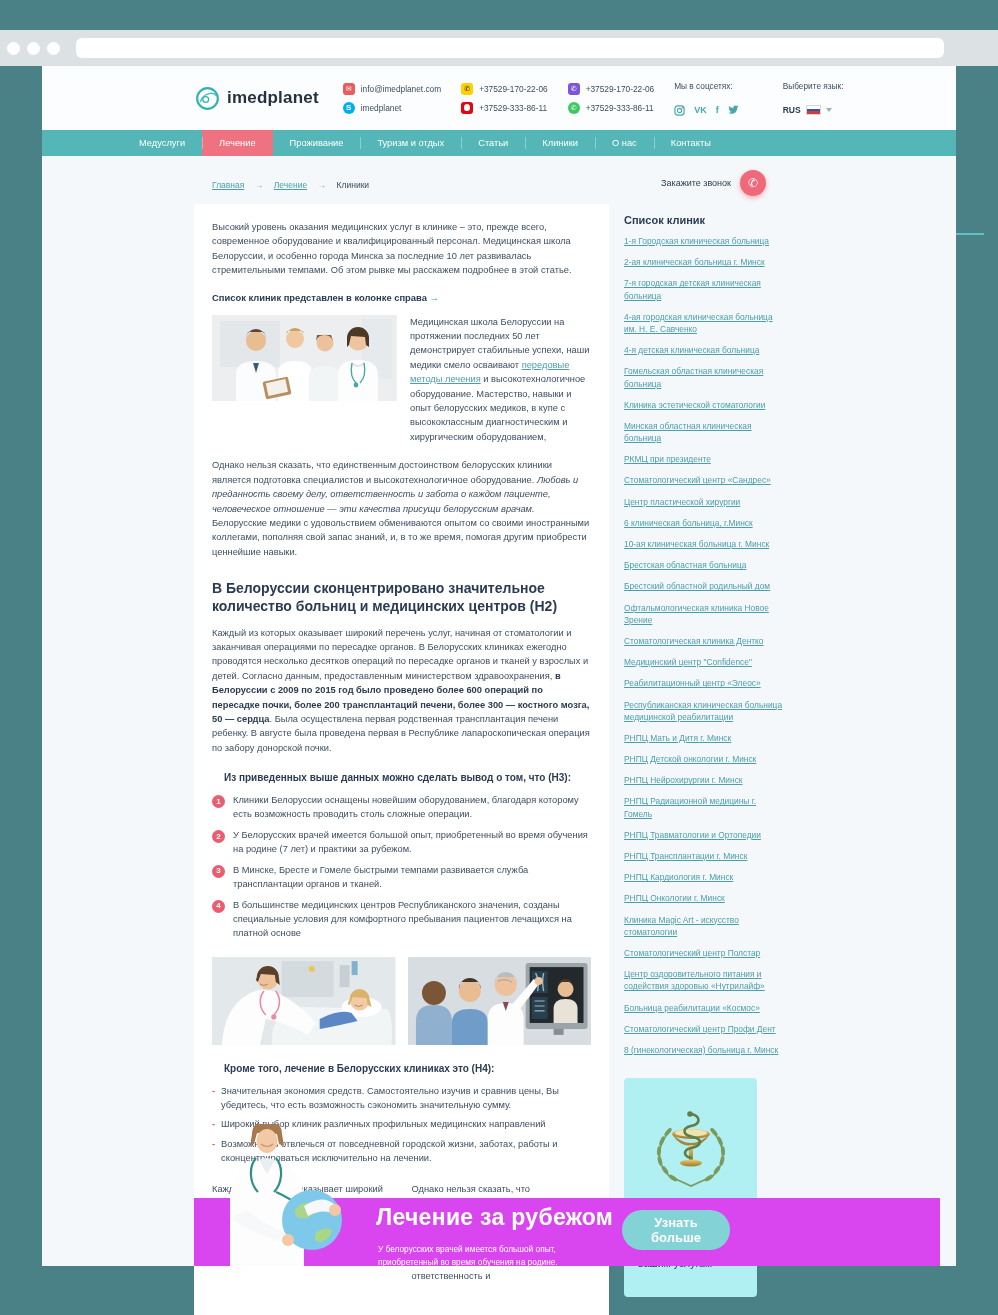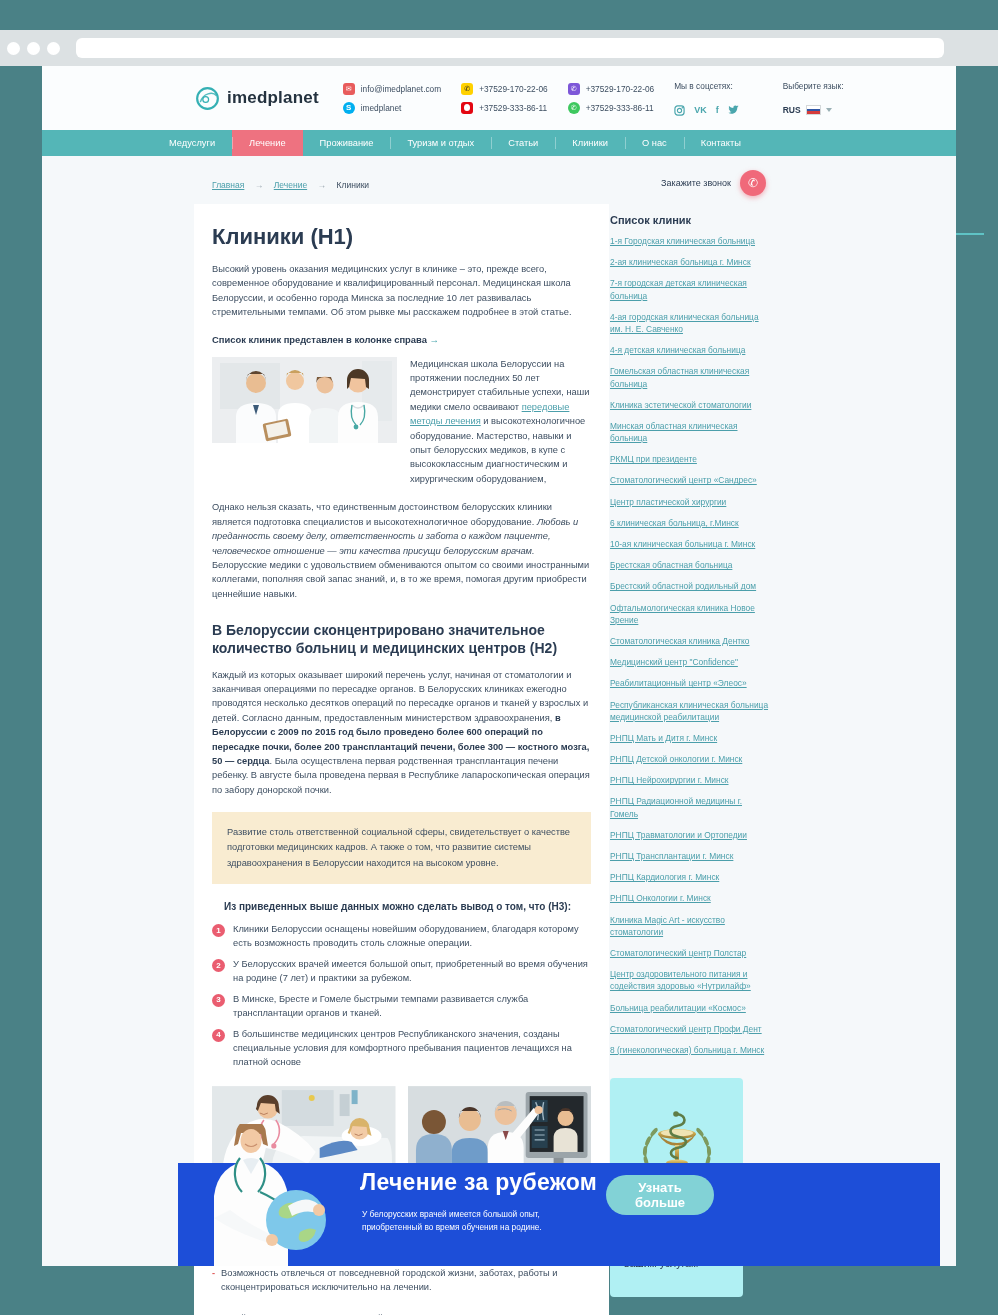--- a/index.html
+++ b/index.html
@@ -26,21 +26,21 @@
   .ic.red i{display:block;width:6px;height:7px;background:#fff;border-radius:50% 50% 46% 46%;}
   .ic.viber{background:#7d57d8;}
   .ic.wa{background:#3ec85f;border-radius:50%;}
   .hdr-label{font-size:8.3px;color:#3d4e61;margin-bottom:7px;}
   .soc-row{display:flex;gap:9px;color:#4aa6ad;}
   .soc{font-size:9px;font-weight:bold;color:#4aa6ad;text-decoration:none;display:flex;align-items:center;}
   .lang-row{display:flex;align-items:center;gap:5px;font-size:8.5px;color:#2b3c52;font-weight:bold;cursor:pointer;}
   .flag{width:15px;height:10px;border:1px solid #d4d8da;background:linear-gradient(#fff 0 33%,#2f56a5 33% 66%,#d53b3b 66% 100%);}
   .chev{width:0;height:0;border-left:3px solid transparent;border-right:3px solid transparent;border-top:4px solid #9ab0b5;}
   
-  .nav{height:26px;background:#54b6b7;display:flex;align-items:stretch;padding-left:110px;}
+  .nav{height:26px;background:#54b6b7;display:flex;align-items:stretch;padding-left:80px;}
   .nav-item{display:flex;align-items:center;padding:0 17px;color:#fff;font-size:9.3px;position:relative;cursor:pointer;text-decoration:none;}
   .nav-item+.nav-item::before{content:"";position:absolute;left:0;top:7px;bottom:7px;width:1px;background:rgba(255,255,255,.35);}
   .nav-item.active{background:#ee7280;}
   .nav-item.active+.nav-item::before{display:none;}
   
   .crumb-row{display:flex;align-items:center;padding:14px 190px 8px 170px;}
   .crumb a{font-size:8.5px;color:#4b9fab;text-decoration:underline;}
   .crumb .cur{font-size:8.5px;color:#3d4e61;text-decoration:none;}
   .crumb .sep{font-size:8.5px;color:#9aa7b0;margin:0 6px;}
   .callback{margin-left:auto;display:flex;align-items:center;gap:9px;}
@@ -65,29 +65,29 @@
   .num-list{margin:0 0 6px;}
   .num-item{display:flex;gap:8px;margin-bottom:7px;font-size:9.3px;line-height:1.5;color:#3d4e61;}
   .num-badge{flex:0 0 13px;width:13px;height:13px;border-radius:50%;background:#ea5d70;color:#fff;font-size:8px;display:flex;align-items:center;justify-content:center;font-weight:bold;margin-top:1px;}
   .photos-row{display:flex;gap:12px;margin:16px 0 18px;}
   .bullets{margin:0 0 14px;}
   .bullet{display:flex;gap:6px;margin-bottom:6px;font-size:9.3px;line-height:1.5;color:#3d4e61;}
   .bullet::before{content:"-";color:#e05c5c;font-weight:bold;}
   .cols{display:flex;gap:20px;margin:16px 0 12px;}
   .col{flex:1;font-size:9.3px;line-height:1.55;color:#3d4e61;}
   
-  .sidebar{width:162px;margin-left:1px;padding-top:2px;}
+  .sidebar{width:162px;margin-left:15px;padding-top:2px;}
   .sidebar-title{font-size:11px;font-weight:bold;color:#2b3c52;margin:8px 0 2px;}
   .clinic-link{display:block;font-size:8.4px;color:#4b9fab;text-decoration:underline;margin:9px 0;line-height:1.45;}
   .promo-card{width:133px;background:#b0f0f3;border-radius:4px;margin-top:22px;padding:22px 14px 24px;}
   .promo-icon{display:block;margin:0 auto;}
   .promo-text{font-size:10.5px;line-height:1.8;color:#2b3c52;margin-top:16px;}
   .promo-text b{font-weight:bold;}
   
-  .banner{position:absolute;left:136px;right:16px;bottom:0;height:103px;background:#1d4ed8;}
+  .banner{position:absolute;left:152px;right:16px;bottom:0;height:68px;background:#d946ef;}
   .banner-doc{position:absolute;left:10px;bottom:0;}
   .banner-title{position:absolute;left:182px;top:6px;font-size:23px;font-weight:bold;color:#fff;letter-spacing:.3px;}
   .banner-sub{position:absolute;left:184px;top:45px;font-size:8.3px;color:#fff;line-height:1.55;width:215px;}
   .banner-btn{position:absolute;left:428px;top:12px;width:108px;height:40px;border-radius:20px;background:#82d2d6;color:#fff;font-size:13px;font-weight:bold;display:flex;align-items:center;justify-content:center;cursor:pointer;border:none;}
 </style>
 </head>
 <body>
 
 <div class="canvas">
 
@@ -198,21 +198,20 @@
       </div>
       <div class="callback">
         <span class="callback-label">Закажите звонок</span>
         <span class="callback-btn">✆</span>
       </div>
     </div>
 
     <div class="content-row">
 
       <div class="article">
-        <h1>Клиники (H1)</h1>
         <p class="p">Высокий уровень оказания медицинских услуг в клинике – это, прежде всего, современное оборудование и квалифицированный персонал. Медицинская школа Белоруссии, и особенно города Минска за последние 10 лет развивалась стремительными темпами. Об этом рывке мы расскажем подробнее в этой статье.</p>
         <div class="lead-bold"><span>Список клиник представлен в колонке справа </span><span class="arr">→</span></div>
 
         <div class="media-row">
           <svg width="185" height="86" viewBox="0 0 185 86">
             <rect width="185" height="86" fill="#eceef0"></rect>
             <rect x="8" y="6" width="60" height="46" fill="#e3e7e9"></rect>
             <rect x="150" y="4" width="30" height="60" fill="#e6eaec"></rect>
             <circle cx="44" cy="26" r="10" fill="#e9bd92"></circle>
               <path d="M34 24 a10 10 0 0 1 20 0 l-2-7 -16 0z" fill="#5f4630"></path>
@@ -235,21 +234,20 @@
           </svg>
           <div class="media-text"><span>Медицинская школа Белоруссии на протяжении последних 50 лет демонстрирует стабильные успехи, наши медики смело осваивают </span><a href="#" class="link">передовые методы лечения</a><span> и высокотехнологичное оборудование. Мастерство, навыки и опыт белорусских медиков, в купе с высококлассным диагностическим и хирургическим оборудованием,</span></div>
         </div>
 
         <p class="p"><span>Однако нельзя сказать, что единственным достоинством белорусских клиники является подготовка специалистов и высокотехнологичное оборудование. </span><span class="em">Любовь и преданность своему делу, ответственность и забота о каждом пациенте, человеческое отношение — эти качества присущи белорусским врачам.</span><span> Белорусские медики с удовольствием обмениваются опытом со своими иностранными коллегами, пополняя свой запас знаний, и, в то же время, помогая другим приобрести ценнейшие навыки.</span></p>
 
         <h2>В Белоруссии сконцентрировано значительное количество больниц и медицинских центров (H2)</h2>
 
         <p class="p"><span>Каждый из которых оказывает широкий перечень услуг, начиная от стоматологии и заканчивая операциями по пересадке органов. В Белорусских клиниках ежегодно проводятся несколько десятков операций по пересадке органов и тканей у взрослых и детей. Согласно данным, предоставленным министерством здравоохранения, </span><span class="strong">в Белоруссии с 2009 по 2015 год было проведено более 600 операций по пересадке почки, более 200 трансплантаций печени, более 300 — костного мозга, 50 — сердца</span><span>. Была осуществлена первая родственная трансплантация печени ребенку. В августе была проведена первая в Республике лапароскопическая операция по забору донорской почки.</span></p>
 
-        <div class="highlight">Развитие столь ответственной социальной сферы, свидетельствует о качестве подготовки медицинских кадров. А также о том, что развитие системы здравоохранения в Белоруссии находится на высоком уровне.</div>
 
         <div class="sub-label">Из приведенных выше данных можно сделать вывод о том, что (H3):</div>
 
         <div class="num-list">
 
             <div class="num-item">
               <span class="num-badge">1</span>
               <span>Клиники Белоруссии оснащены новейшим оборудованием, благодаря которому есть возможность проводить столь сложные операции.</span>
             </div>
 

